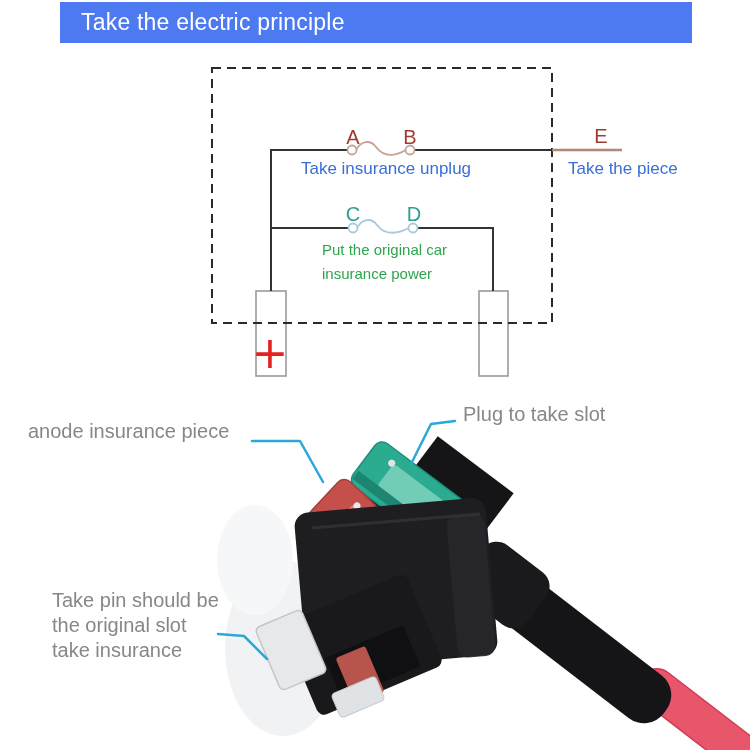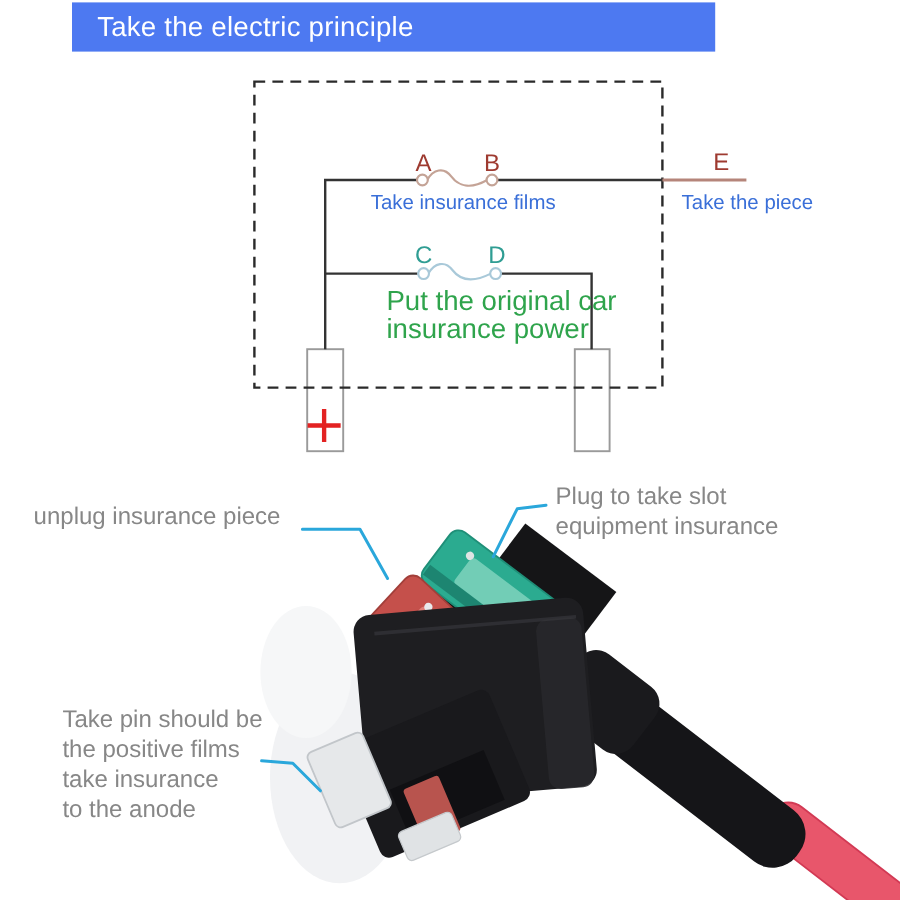--- a/index.html
+++ b/index.html
@@ -3,36 +3,36 @@
 <meta charset="utf-8">
 <style>
   html,body{margin:0;padding:0;}
   body{
     width:750px;height:750px;position:relative;overflow:hidden;
     background:#ffffff;
     font-family:"Liberation Sans", sans-serif;
   }
   .abs{position:absolute;}
   #header-bar{
-    left:60px;top:2px;width:536px;height:41px;
+    left:60px;top:2px;width:632px;height:41px;
     background:#4d79f1;
     display:flex;align-items:center;
   }
   #header-bar .title{
     color:#ffffff;font-size:23px;padding-left:21px;letter-spacing:.2px;
     white-space:nowrap;
   }
   svg.layer{position:absolute;left:0;top:0;width:750px;height:750px;}
   .node-label{
     font-size:20px;color:#9e3a30;transform:translate(-50%,-50%);
     white-space:nowrap;
   }
   .node-label.teal{color:#2f9d93;}
   .caption-blue{font-size:17px;color:#3a6fd8;white-space:nowrap;}
-  .caption-green{font-size:23px;color:#2fa44c;white-space:nowrap;line-height:24px;}
+  .caption-green{font-size:15px;color:#2fa44c;white-space:nowrap;line-height:24px;}
   .annot{font-size:20px;color:#878787;line-height:25px;white-space:nowrap;}
 </style>
 </head>
 <body>
 
 <svg class="layer" viewBox="0 0 750 750">
 
   <g>
     <ellipse cx="283" cy="648" rx="58" ry="88" fill="#f1f2f4"></ellipse>
     <ellipse cx="255" cy="560" rx="38" ry="55" fill="#f6f7f8"></ellipse>
@@ -108,32 +108,30 @@
 <div id="header-bar" class="abs">
   <div class="title">Take the electric principle</div>
 </div>
 
 <div class="abs node-label" style="left:353px;top:137px;">A</div>
 <div class="abs node-label" style="left:410px;top:137px;">B</div>
 <div class="abs node-label teal" style="left:353px;top:214px;">C</div>
 <div class="abs node-label teal" style="left:414px;top:214px;">D</div>
 <div class="abs node-label" style="left:601px;top:136px;">E</div>
 
-<div class="abs caption-blue" style="left:386px;top:159px;transform:translateX(-50%);">Take insurance films</div>
+<div class="abs caption-blue" style="left:386px;top:159px;transform:translateX(-50%);">Take insurance unplug</div>
 <div class="abs caption-blue" style="left:568px;top:159px;">Take the piece</div>
 <div class="abs caption-green" style="left:322px;top:238px;">Put the original car</div>
 <div class="abs caption-green" style="left:322px;top:262px;">insurance power</div>
 
 <div class="abs annot" style="left:28px;top:419px;">
-  <div>unplug insurance piece</div>
+  <div>anode insurance piece</div>
 </div>
 
 <div class="abs annot" style="left:463px;top:402px;">
   <div>Plug to take slot</div>
-  <div>equipment insurance</div>
 </div>
 
 <div class="abs annot" style="left:52px;top:588px;">
   <div>Take pin should be</div>
-  <div>the positive films</div>
+  <div>the original slot</div>
   <div>take insurance</div>
-  <div>to the anode</div>
 </div>
 
 </body></html>

